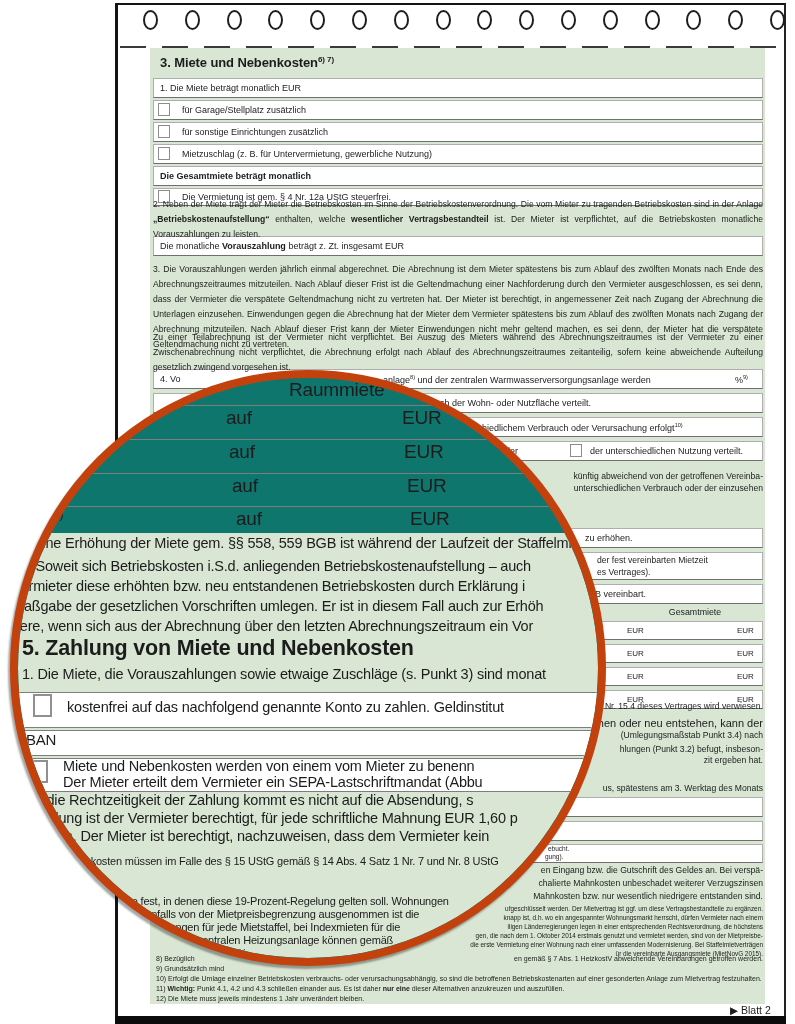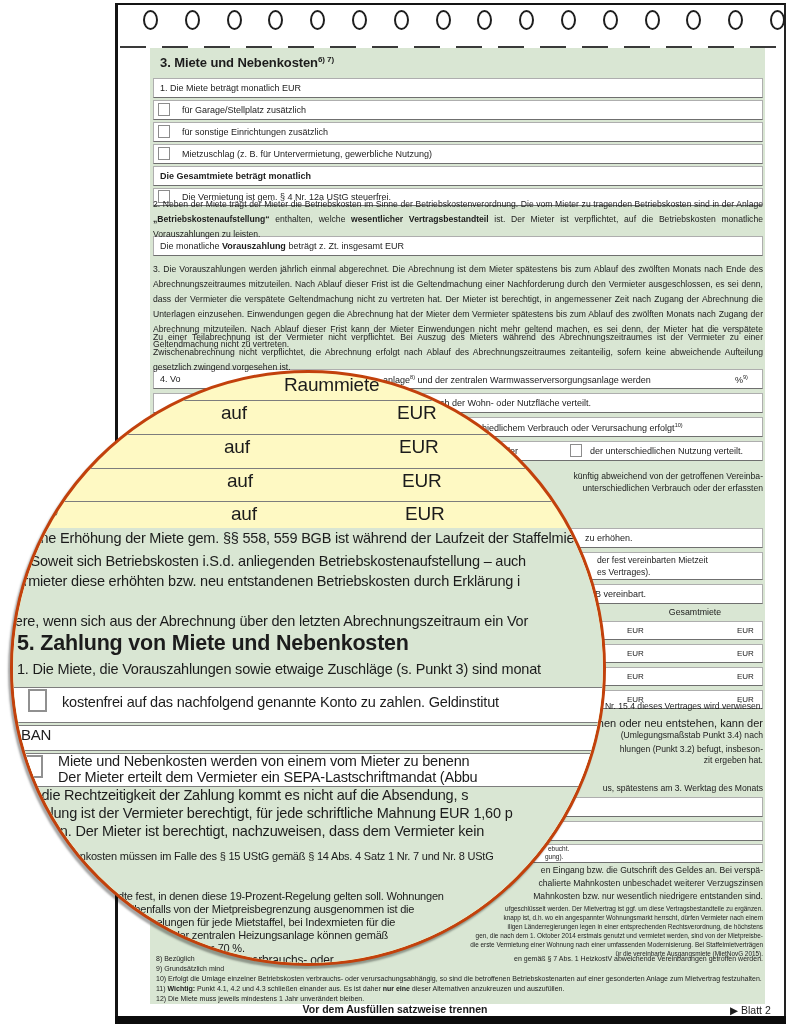--- a/index.html
+++ b/index.html
@@ -37,22 +37,22 @@
     position:absolute;width:12px;height:13px;background:#fff;
     border:1px solid #8c8c8c;box-sizing:border-box;
   }
   .para{position:absolute;left:153px;width:610px;text-align:justify;font-size:8.6px;line-height:15px;}
   .b{font-weight:bold;}
   .sup{font-size:62%;vertical-align:super;text-align:right;}
   .h3title{font-size:13px;font-weight:bold;letter-spacing:-0.1px;}
   
   .lens{
     position:absolute;left:10px;top:370px;width:596px;height:596px;
-    border:3px solid #c2410c;border-radius:50%;box-sizing:border-box;
-    background:#fef9c3;overflow:hidden;
+    border:8px solid #c2410c;border-radius:50%;box-sizing:border-box;
+    background:#0f766e;overflow:hidden;
     box-shadow:-2px 3px 2px rgba(0,0,0,0.35);
   }
   .lens-inner{position:absolute;inset:0;overflow:hidden;border-radius:50%;}
   .lgreen{position:absolute;left:-20px;right:-20px;background:#d9e6d3;}
   .lband{position:absolute;left:-20px;right:-20px;background:#fff;border-top:1px solid #7d7d7d;border-bottom:1px solid #7d7d7d;}
   .lsep{position:absolute;left:-20px;right:-20px;height:1px;background:#7d7d7d;}
   .lcb{position:absolute;width:19px;height:23px;background:#fff;border:2px solid #909090;box-sizing:border-box;}
   .ltxt{position:absolute;white-space:nowrap;letter-spacing:-0.2px;line-height:1.1;}
   .footer-center{font-weight:bold;font-size:10.5px;}
 </style>
@@ -120,21 +120,21 @@
       <div class="para" style="top: 262px;"><span>3. Die Vorauszahlungen werden jährlich einmal abgerechnet. Die Abrechnung ist dem Mieter spätestens bis zum Ablauf des zwölften Monats nach Ende des Abrechnungszeitraumes mitzuteilen. Nach Ablauf dieser Frist ist die Geltendmachung einer Nachforderung durch den Vermieter ausgeschlossen, es sei denn, dass der Vermieter die verspätete Geltendmachung nicht zu vertreten hat. Der Mieter ist berechtigt, in angemessener Zeit nach Zugang der Abrechnung die Unterlagen einzusehen. Einwendungen gegen die Abrechnung hat der Mieter dem Vermieter spätestens bis zum Ablauf des zwölften Monats nach Zugang der Abrechnung mitzuteilen. Nach Ablauf dieser Frist kann der Mieter Einwendungen nicht mehr geltend machen, es sei denn, der Mieter hat die verspätete Geltendmachung nicht zu vertreten.</span></div>
       <div class="para" style="top: 330px;"><span>Zu einer Teilabrechnung ist der Vermieter nicht verpflichtet. Bei Auszug des Mieters während des Abrechnungszeitraumes ist der Vermieter zu einer Zwischenabrechnung nicht verpflichtet, die Abrechnung erfolgt nach Ablauf des Abrechnungszeitraumes zeitanteilig, sofern keine abweichende Aufteilung gesetzlich zwingend vorgesehen ist.</span></div>
       <div class=" abs" style="left: 160px; top: 374px; font-size: 9px;"><span>4. Vo</span></div>
       <div class=" abs" style="left: 383px; top: 374px; font-size: 9px;"><span>anlage</span><span class="sup">8)</span><span> und der zentralen Warmwasserversorgungsanlage werden</span></div>
       <div class=" abs" style="left: 735px; top: 374px; font-size: 9px;"><span>%</span><span class="sup">9)</span></div>
       <div class=" abs" style="left: 430px; top: 398px; font-size: 9px;"><span>nach der Wohn- oder Nutzfläche verteilt.</span></div>
       <div class=" abs" style="left: 473px; top: 422px; font-size: 9px;"><span>schiedlichem Verbrauch oder Verursachung erfolgt</span><span class="sup">10)</span></div>
       <div class=" abs" style="left: 500px; top: 446px; font-size: 9px;"><span>oder</span></div>
       <div class=" abs" style="left: 590px; top: 446px; font-size: 9px;"><span>der unterschiedlichen Nutzung verteilt.</span></div>
       <div class=" abs" style="right: 32px; top: 472px; font-size: 8.6px;"><span>künftig abweichend von der getroffenen Vereinba-</span></div>
-      <div class=" abs" style="right: 32px; top: 484px; font-size: 8.6px;"><span>unterschiedlichen Verbrauch oder der erfassten</span></div>
+      <div class=" abs" style="right: 32px; top: 484px; font-size: 8.6px;"><span>unterschiedlichen Verbrauch oder der einzusehen</span></div>
       <div class=" abs" style="left: 585px; top: 533px; font-size: 9px;"><span>zu erhöhen.</span></div>
       <div class=" abs" style="left: 597px; top: 556px; font-size: 8.6px;"><span>der fest vereinbarten Mietzeit</span></div>
       <div class=" abs" style="left: 597px; top: 568px; font-size: 8.6px;"><span>es Vertrages).</span></div>
       <div class=" abs" style="left: 588px; top: 589px; font-size: 9px;"><span>GB vereinbart.</span></div>
       <div class=" abs" style="left: 620px; top: 607px; font-size: 8.8px; width: 150px; white-space: normal; text-align: center;"><span>Gesamtmiete</span></div>
       <div class=" abs" style="left: 627px; top: 626px; font-size: 8px;"><span>EUR</span></div>
       <div class=" abs" style="left: 737px; top: 626px; font-size: 8px;"><span>EUR</span></div>
       <div class=" abs" style="left: 627px; top: 649px; font-size: 8px;"><span>EUR</span></div>
       <div class=" abs" style="left: 737px; top: 649px; font-size: 8px;"><span>EUR</span></div>
       <div class=" abs" style="left: 627px; top: 672px; font-size: 8px;"><span>EUR</span></div>
@@ -157,21 +157,20 @@
       <div class=" abs" style="right: 32px; top: 923px; font-size: 6.4px;"><span>iligen Länderregierungen legen in einer entsprechenden Rechtsverordnung, die höchstens</span></div>
       <div class=" abs" style="right: 32px; top: 932px; font-size: 6.4px;"><span>gen, die nach dem 1. Oktober 2014 erstmals genutzt und vermietet werden, sind von der Mietpreisbe-</span></div>
       <div class=" abs" style="right: 32px; top: 941px; font-size: 6.4px;"><span>die erste Vermietung einer Wohnung nach einer umfassenden Modernisierung. Bei Staffelmietverträgen</span></div>
       <div class=" abs" style="right: 32px; top: 950px; font-size: 6.4px;"><span>ür die vereinbarte Ausgangsmiete (MietNovG 2015).</span></div>
       <div class=" abs" style="left: 156px; top: 955px; font-size: 7px;"><span>8) Bezüglich</span></div>
       <div class=" abs" style="right: 32px; top: 955px; font-size: 7px;"><span>en gemäß § 7 Abs. 1 HeizkostV abweichende Vereinbarungen getroffen werden.</span></div>
       <div class=" abs" style="left: 156px; top: 965px; font-size: 7px;"><span>9) Grundsätzlich mind</span></div>
       <div class=" abs" style="left: 156px; top: 975px; font-size: 7px;"><span>10) Erfolgt die Umlage einzelner Betriebskosten verbrauchs- oder verursachungsabhängig, so sind die betroffenen Betriebskostenarten auf einer gesonderten Anlage zum Mietvertrag festzuhalten.</span></div>
       <div class=" abs" style="left: 156px; top: 985px; font-size: 7px;"><span>11) </span><span class="b">Wichtig:</span><span> Punkt 4.1, 4.2 und 4.3 schließen einander aus. Es ist daher </span><span class="b">nur eine</span><span> dieser Alternativen anzukreuzen und auszufüllen.</span></div>
       <div class=" abs" style="left: 156px; top: 995px; font-size: 7px;"><span>12) Die Miete muss jeweils mindestens 1 Jahr unverändert bleiben.</span></div>
-      <div class="footer-center abs b" style="left: 240px; top: 1003px; font-size: 10.5px; width: 310px; white-space: normal; text-align: center;"><span>Vor dem Ausfüllen satzweise trennen</span></div>
       <div class=" abs" style="left: 730px; top: 1004px; font-size: 10.5px;"><span>▶ Blatt 2</span></div>
     </div>
   <div class="bottombar"></div>
   <div class="lens">
     <div class="lens-inner" id="lens-layer">
         <div class="lgreen" style="top: 155px; bottom: -20px;"></div>
         <div class="lband" style="top: 314px; height: 34px;"></div>
         <div class="lband" style="top: 352px; height: 24px;"></div>
         <div class="lband" style="top: 380px; height: 32px;"></div>
         <div class="lsep" style="top: 27px;"></div>
@@ -186,20 +185,21 @@
         <div class="ltxt abs" style="left: 211px; top: 64px; font-size: 19px;"><span>auf</span></div>
         <div class="ltxt abs" style="left: 386px; top: 64px; font-size: 19px;"><span>EUR</span></div>
         <div class="ltxt abs" style="left: 214px; top: 98px; font-size: 19px;"><span>auf</span></div>
         <div class="ltxt abs" style="left: 389px; top: 98px; font-size: 19px;"><span>EUR</span></div>
         <div class="ltxt abs" style="left: 8px; top: 131px; font-size: 19px;"><span>ab</span><span class="sup">12)</span></div>
         <div class="ltxt abs" style="left: 218px; top: 131px; font-size: 19px;"><span>auf</span></div>
         <div class="ltxt abs" style="left: 392px; top: 131px; font-size: 19px;"><span>EUR</span></div>
         <div class="ltxt abs" style="left: 15px; top: 158px; font-size: 14.5px;"><span>Eine Erhöhung der Miete gem. §§ 558, 559 BGB ist während der Laufzeit der Staffelmiet</span></div>
         <div class="ltxt abs" style="left: 2px; top: 181px; font-size: 14.5px;"><span>4. Soweit sich Betriebskosten i.S.d. anliegenden Betriebskostenaufstellung – auch</span></div>
         <div class="ltxt abs" style="left: -6px; top: 201px; font-size: 14.5px;"><span>Vermieter diese erhöhten bzw. neu entstandenen Betriebskosten durch Erklärung i</span></div>
+        <div class="ltxt abs" style="left: -6px; top: 221px; font-size: 14.5px;"><span>Maßgabe der gesetzlichen Vorschriften umlegen. Er ist in diesem Fall auch zur Erhöh</span></div>
         <div class="ltxt abs" style="left: -6px; top: 241px; font-size: 14.5px;"><span>dere, wenn sich aus der Abrechnung über den letzten Abrechnungszeitraum ein Vor</span></div>
         <div class="ltxt abs b" style="left: 4px; top: 259px; font-size: 21.5px;"><span>5. Zahlung von Miete und Nebenkosten</span></div>
         <div class="ltxt abs" style="left: 4px; top: 289px; font-size: 14.5px;"><span>1. Die Miete, die Vorauszahlungen sowie etwaige Zuschläge (s. Punkt 3) sind monat</span></div>
         <div class="ltxt abs" style="left: 49px; top: 322px; font-size: 14.5px;"><span>kostenfrei auf das nachfolgend genannte Konto zu zahlen. Geldinstitut</span></div>
         <div class="ltxt abs" style="left: 4px; top: 354px; font-size: 15px;"><span>IBAN</span></div>
         <div class="ltxt abs" style="left: 45px; top: 381px; font-size: 14.5px;"><span>Miete und Nebenkosten werden von einem vom Mieter zu benenn</span></div>
         <div class="ltxt abs" style="left: 45px; top: 397px; font-size: 14.5px;"><span>Der Mieter erteilt dem Vermieter ein SEPA-Lastschriftmandat (Abbu</span></div>
         <div class="ltxt abs" style="left: -12px; top: 415px; font-size: 14.5px;"><span>2. Für die Rechtzeitigkeit der Zahlung kommt es nicht auf die Absendung, s</span></div>
         <div class="ltxt abs" style="left: -15px; top: 433px; font-size: 14.5px;"><span>eter Zahlung ist der Vermieter berechtigt, für jede schriftliche Mahnung EUR 1,60 p</span></div>
         <div class="ltxt abs" style="left: -12px; top: 451px; font-size: 14.5px;"><span>berechnen. Der Mieter ist berechtigt, nachzuweisen, dass dem Vermieter kein</span></div>

